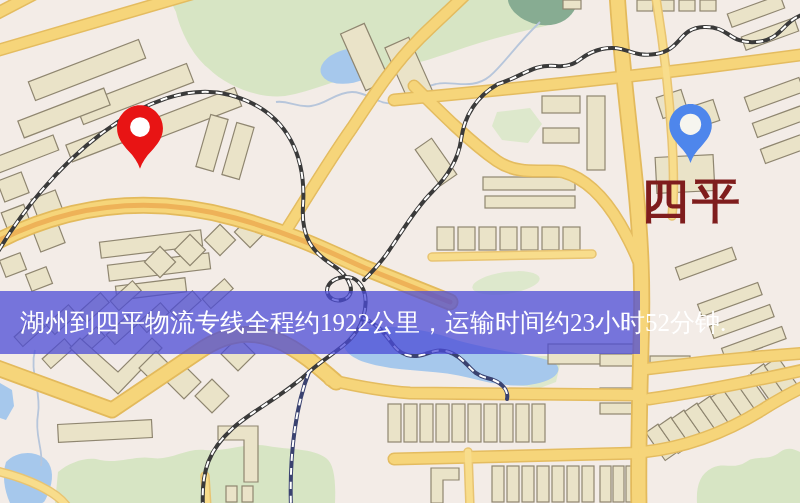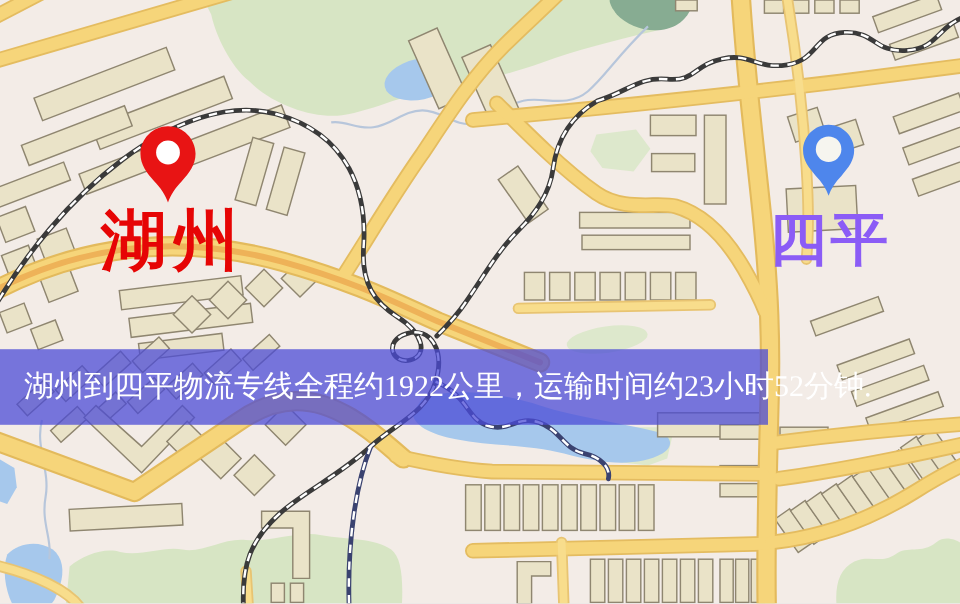--- a/index.html
+++ b/index.html
@@ -27,21 +27,21 @@
   .banner{position:absolute;left:0;top:291px;width:640px;height:63px;
           background:rgba(74,74,214,0.74);color:#fff;line-height:63px;
           font-size:25px;padding-left:20px;box-sizing:border-box;white-space:nowrap;
           font-family:"Liberation Serif","DejaVu Serif",serif;}
   .pin{position:absolute;}
   .pin-origin{left:116px;top:104px;width:48px;height:66px;}
   .pin-dest{left:668px;top:103px;width:45px;height:61px;}
   .citylabel{position:absolute;font-weight:bold;
              font-family:"Liberation Serif","DejaVu Serif",serif;line-height:1;}
   .label-origin{left:84px;top:173px;font-size:55px;letter-spacing:5px;color:#e60505;}
-  .label-dest{left:641px;top:177px;font-size:48px;letter-spacing:3px;color:#8b5cf6;}
+  .label-dest{left:641px;top:177px;font-size:48px;letter-spacing:3px;color:#7f1d1d;}
 </style>
 </head>
 <body>
 
 <div class="stage">
 
   <svg class="mapbg" width="800" height="503" viewBox="0 0 800 503">
     <defs>
 
       <path id="rdB" d="M-8,244 C60,208 140,192 235,218 C300,236 335,255 365,268 C395,280 425,292 450,302"></path>
@@ -284,16 +284,15 @@
     </svg>
   </div>
 
   <div class="pin pin-dest">
     <svg width="45" height="61" viewBox="0 0 46 63">
       <path d="M23,1 C11,1 1,11 1,23 C1,32 6,38 12,45 C17,50 21,56 23,62 C25,56 29,50 34,45 C40,38 45,32 45,23 C45,11 35,1 23,1 Z" fill="#4e86ec"></path>
       <circle cx="23" cy="22" r="11" fill="#f6f5ef"></circle>
     </svg>
   </div>
 
-  <div class="citylabel label-origin">湖州</div>
   <div class="citylabel label-dest">四平</div>
 
 </div>
 
 </body></html>

